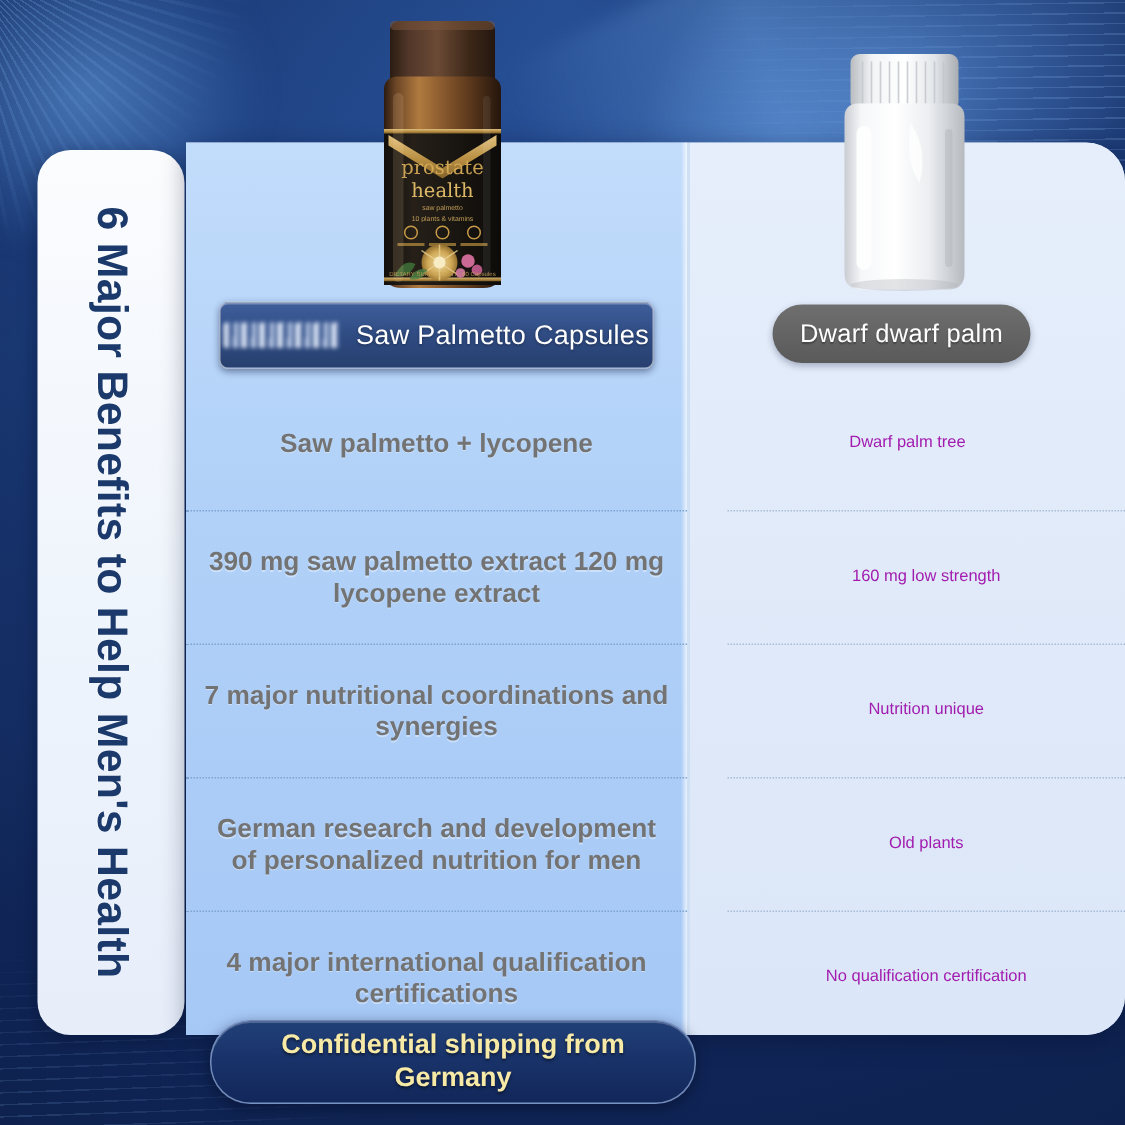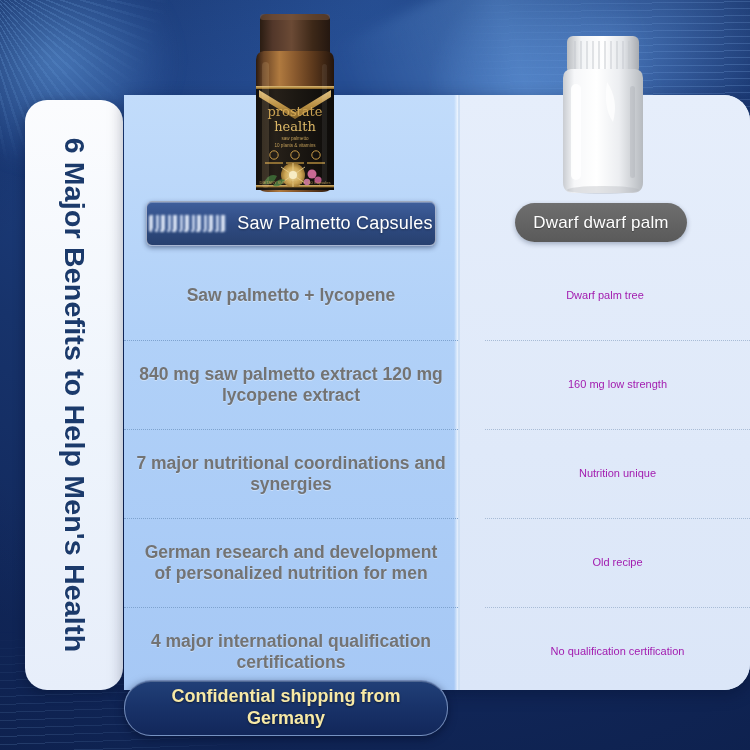--- a/index.html
+++ b/index.html
@@ -168,21 +168,21 @@
     text-shadow:0 1px 0 rgba(255,255,255,.35);
   }
   .row-r{
     padding:0 14px;
     font-size:11px;font-weight:normal;line-height:1.25;
     color:#a21caf;
   }
 
   
   .banner{
-    position:absolute;left:124px;top:680px;width:322px;height:54px;z-index:7;
+    position:absolute;left:140px;top:680px;width:322px;height:54px;z-index:7;
     border-radius:27px;
     background:linear-gradient(180deg,#214078 0%,#19336a 45%,#12275a 100%);
     border:1.5px solid rgba(190,215,255,.55);
     box-shadow:0 3px 9px rgba(3,12,40,.55),inset 0 1px 0 rgba(255,255,255,.22);
     display:flex;align-items:center;justify-content:center;text-align:center;
   }
   .banner-text{
     font-size:18px;font-weight:bold;line-height:1.2;
     color:#f7e9a6;
     text-shadow:0 1px 2px rgba(0,0,0,.5);
@@ -206,32 +206,32 @@
   <div class="sidebar-panel">
     <div class="sidebar-title">6 Major Benefits to Help Men's Health</div>
   </div>
 
   <div class="compare-panel">
     <div class="col-left"></div>
     <div class="col-right"></div>
 
     <div class="rows-left">
       <div class="row row-l" style="height: 89px;">Saw palmetto + lycopene</div>
-      <div class="row row-l" style="height: 89px;">840 mg saw palmetto extract 120 mg lycopene extract</div>
+      <div class="row row-l" style="height: 89px;">390 mg saw palmetto extract 120 mg lycopene extract</div>
       <div class="row row-l" style="height: 89px;">7 major nutritional coordinations and synergies</div>
       <div class="row row-l" style="height: 89px;">German research and development of personalized nutrition for men</div>
       <div class="row row-l" style="height: 89px;">4 major international qualification certifications</div>
 
     </div>
 
     <div class="rows-right">
       <div class="row row-r" style="height: 89px;">Dwarf palm tree</div>
       <div class="row row-r" style="height: 89px;">160 mg low strength</div>
       <div class="row row-r" style="height: 89px;">Nutrition unique</div>
-      <div class="row row-r" style="height: 89px;">Old recipe</div>
+      <div class="row row-r" style="height: 89px;">Old plants</div>
       <div class="row row-r" style="height: 89px;">No qualification certification</div>
 
     </div>
   </div>
 
   <div class="bottle-dark">
     <svg viewBox="0 0 132 200" width="132" height="200">
       <defs>
         <linearGradient id="capD" x1="0" y1="0" x2="1" y2="0">
           <stop offset="0%" stop-color="#2a1c12"></stop>

